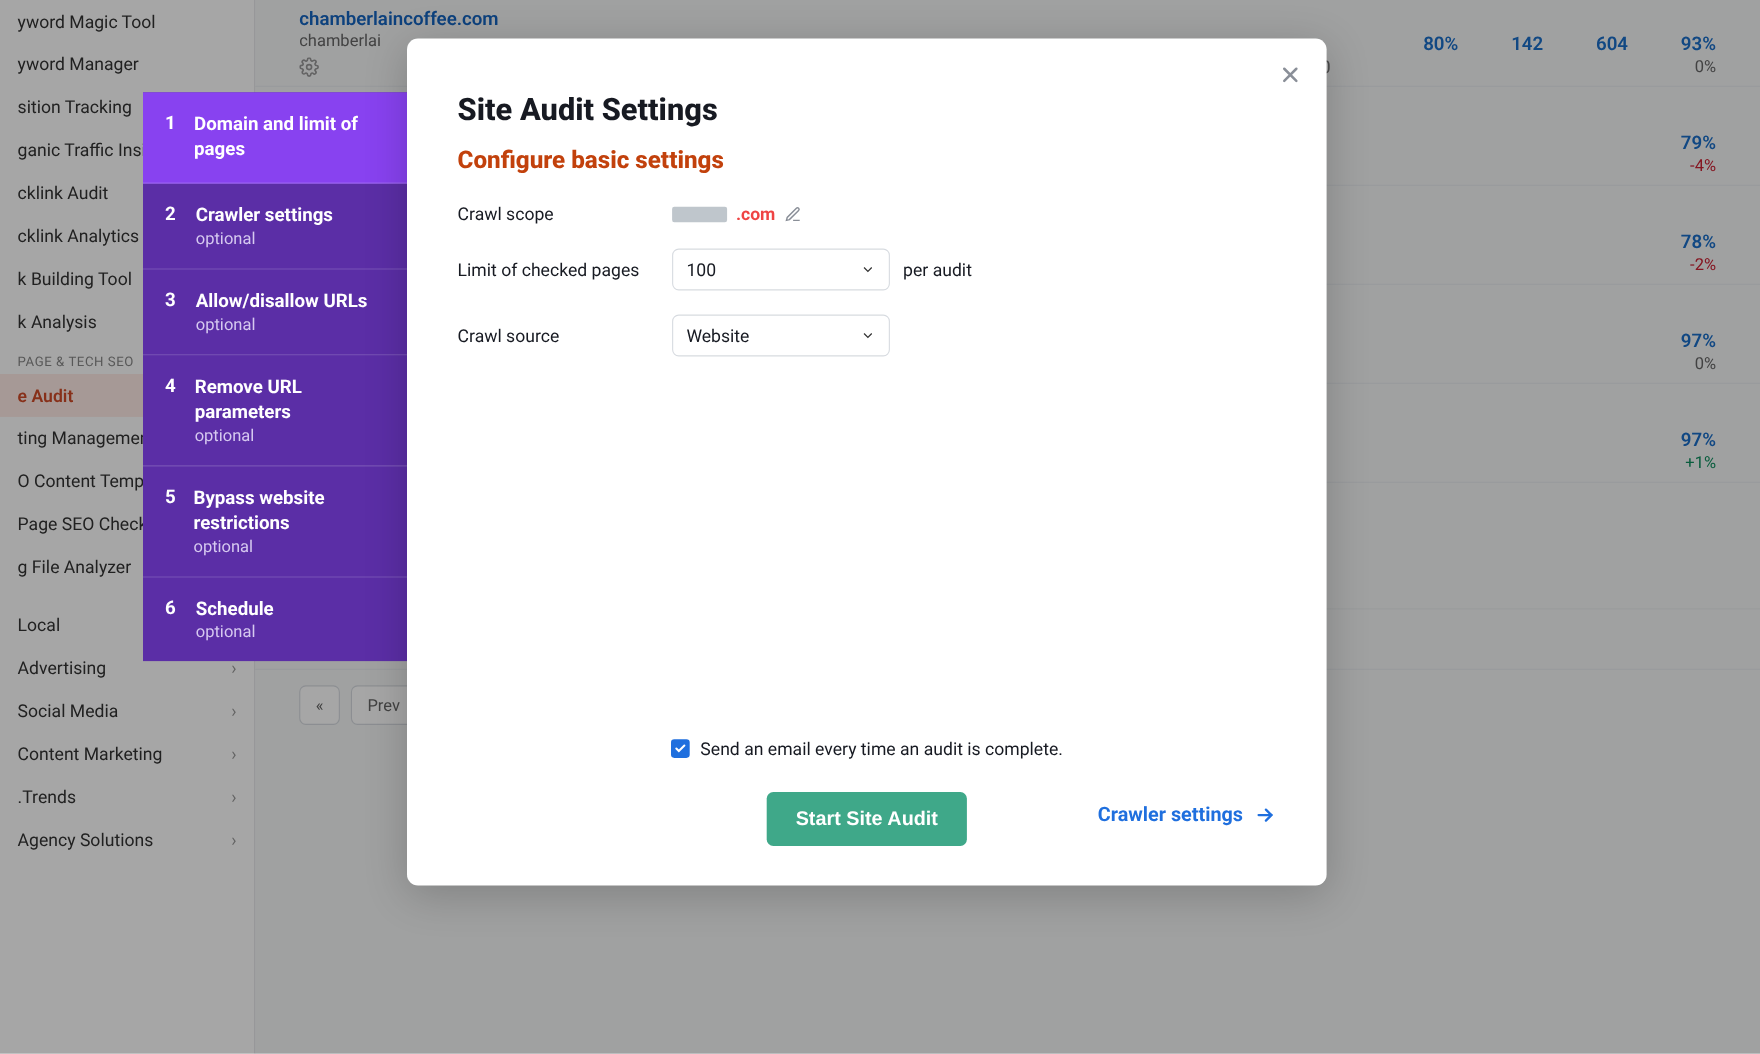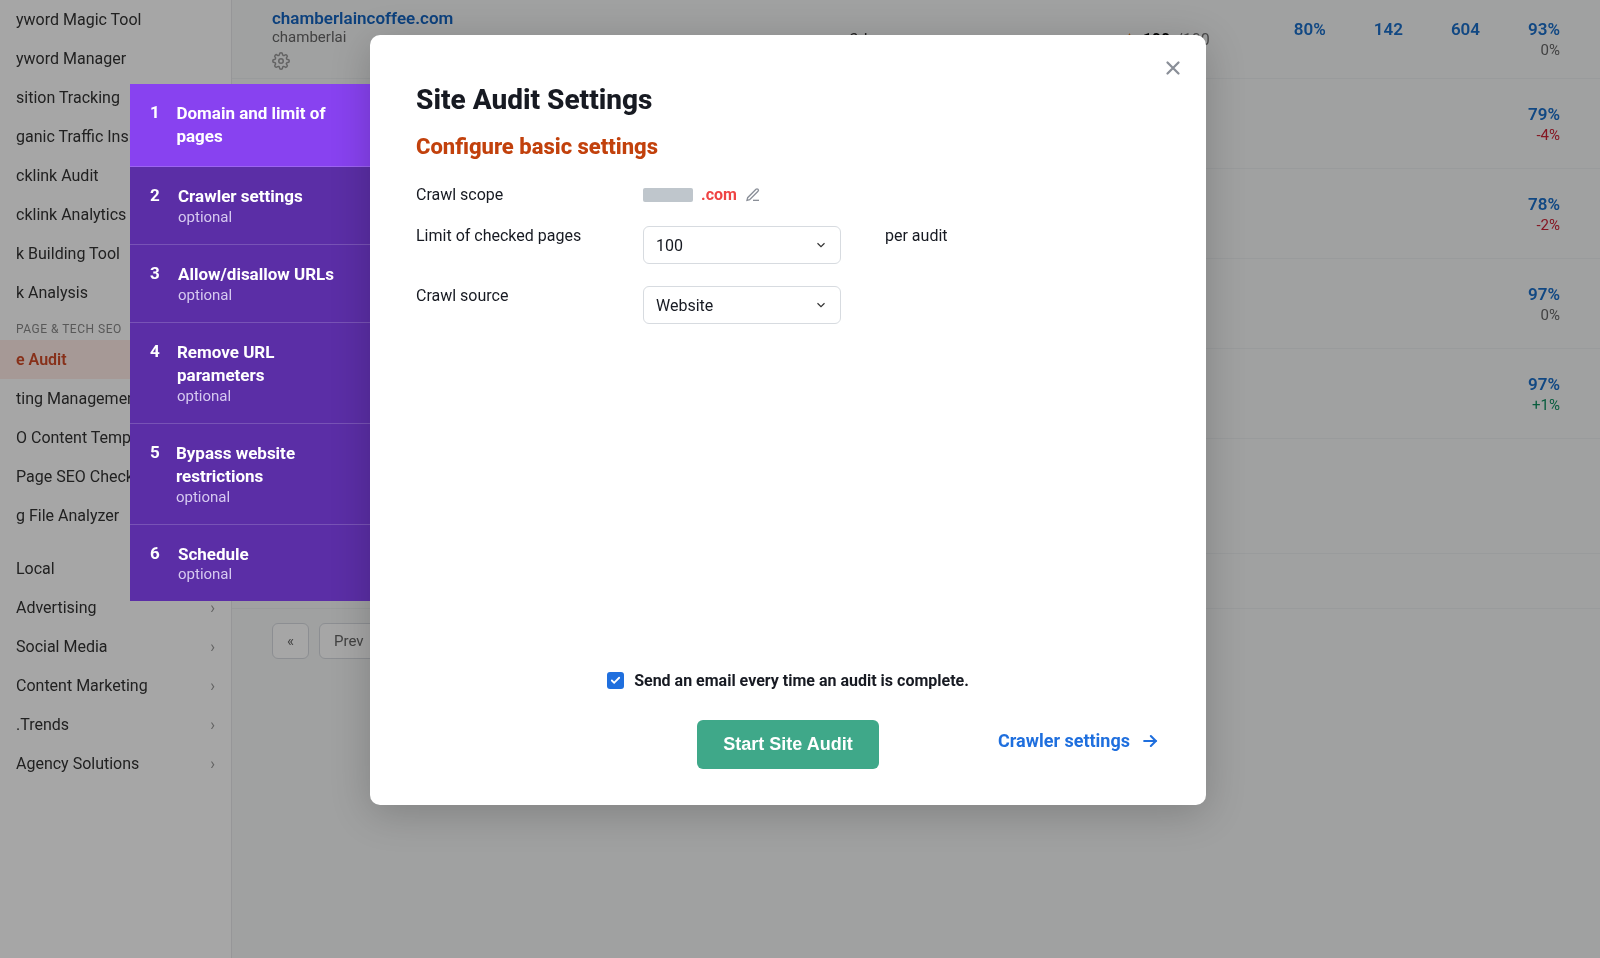--- a/index.html
+++ b/index.html
@@ -10,21 +10,21 @@
 
 
 .bg { position: absolute; inset: 0; filter: blur(0); }
 .sidebar-left { position: absolute; left: 0; top: 0; bottom: 0; width: 232px; background: #fff; border-right: 1px solid #e6e7ea; padding-top: 0; }
 .sidebar-left .nav-item { font-size: 16px; color: #333; padding: 10px 16px; display:flex; justify-content:space-between; align-items:center;}
 .sidebar-left .nav-cat { font-size: 12px; color: #888; padding: 10px 16px 4px; letter-spacing: .5px;}
 .sidebar-left .nav-active { background:#ffece6; color:#d04b28; font-weight:600;}
 .chev { color:#999; }
 
 .content-area { position:absolute; left:232px; right:0; top:0; bottom:0; background:#f6f7f8; }
-.row { display:flex; align-items:center; padding: 8px 40px; border-bottom:1px solid #eceef0; gap:24px;}
+.row { display:flex; align-items:flex-end; padding: 8px 40px; border-bottom:1px solid #eceef0; gap:24px;}
 .row .domain { color:#1565c0; font-weight:600; font-size:17px;}
 .row .sub { color:#666; font-size:15px; }
 .row .gear { color:#999; }
 .num-right { margin-left:auto; display:flex; gap:48px; font-size:17px; font-weight:600;}
 .num-right span.blue { color:#1b6fc9;}
 .num-right span.green {color:#0f8f5f;}
 .num-right span.red {color:#c23;}
 .pager { padding: 14px 40px;}
 .pager .btn { display:inline-block; padding:8px 14px; border:1px solid #d7dbe0; border-radius:6px; background:#fff; color:#666; font-size:15px; margin-right:6px;}
 
@@ -37,31 +37,31 @@
 .stepper .step.active { background:#8842f0; }
 .stepper .step .num { font-weight:700; font-size:17px; width:12px;}
 .stepper .step .lbl { font-weight:700; font-size:17px; line-height:1.35;}
 .stepper .step .opt { font-weight:400; font-size:15px; color:#d6c9f0; display:block; margin-top:0;}
 
 
 .modal { width:836px; min-height:770px; background:#fff; border-radius:10px; position:relative; padding:48px 46px 40px; box-shadow:0 8px 40px rgba(0,0,0,.2);}
 .modal .close { position:absolute; right:22px; top:22px; color:#8a8f98; cursor:pointer; }
 .modal h1 { font-size:28px; font-weight:800; color:#171a22; margin-bottom:18px;}
 .modal h2 { font-size:22px; font-weight:800; color:#c2410c; margin-bottom:26px;}
-.form-row { display:flex; margin-bottom:22px;gap:32px; }
+.form-row { display:flex; align-items:center; margin-bottom:22px; }
 .form-row .flabel { width:195px; font-size:16px; color:#171a22; }
 .form-row .fval { font-size:16px; color:#ef4444; display:flex; align-items:center; gap:8px;}
 .form-row .redact { display:inline-block; width:50px; height:14px; background:#bfc6cc; border-radius:2px; }
 .form-row .pencil { color:#8a8f98; }
 .select { width:198px; height:38px; border:1px solid #d7dbe0; border-radius:6px; background:#fff; padding:0 12px; display:flex; align-items:center; justify-content:space-between; font-size:16px; color:#171a22;}
 .select .caret{ color:#555; }
 .suffix { margin-left:12px; font-size:16px; color:#171a22;}
 
 .modal-footer { position:absolute; left:0; right:0; bottom:36px; padding:0 46px;}
-.chk-row { display:flex; align-items:center; justify-content:center; gap:10px; margin-bottom:30px;font-weight:bold;}
+.chk-row { display:flex; align-items:center; justify-content:center; gap:10px; margin-bottom:30px;}
 .chk { width:17px; height:17px; border-radius:3px; background:#1f6fde; display:inline-flex; align-items:center; justify-content:center; color:#fff; font-size:12px;}
 .chk-row span { font-size:16px; color:#171a22;}
 .action-row { display:flex; align-items:center; justify-content:center; position:relative;}
 .btn-primary { background:#3fa889; color:#fff; font-weight:700; font-size:18px; padding:14px 26px; border:none; border-radius:6px;}
 .link-next { position:absolute; right:0; top:10px; color:#1f6fde; font-weight:700; font-size:18px; display:flex; align-items:center; gap:10px;}
 .link-next .arrow{ font-weight:400;}
 
 svg { display:block; }
 </style>
 </head>

